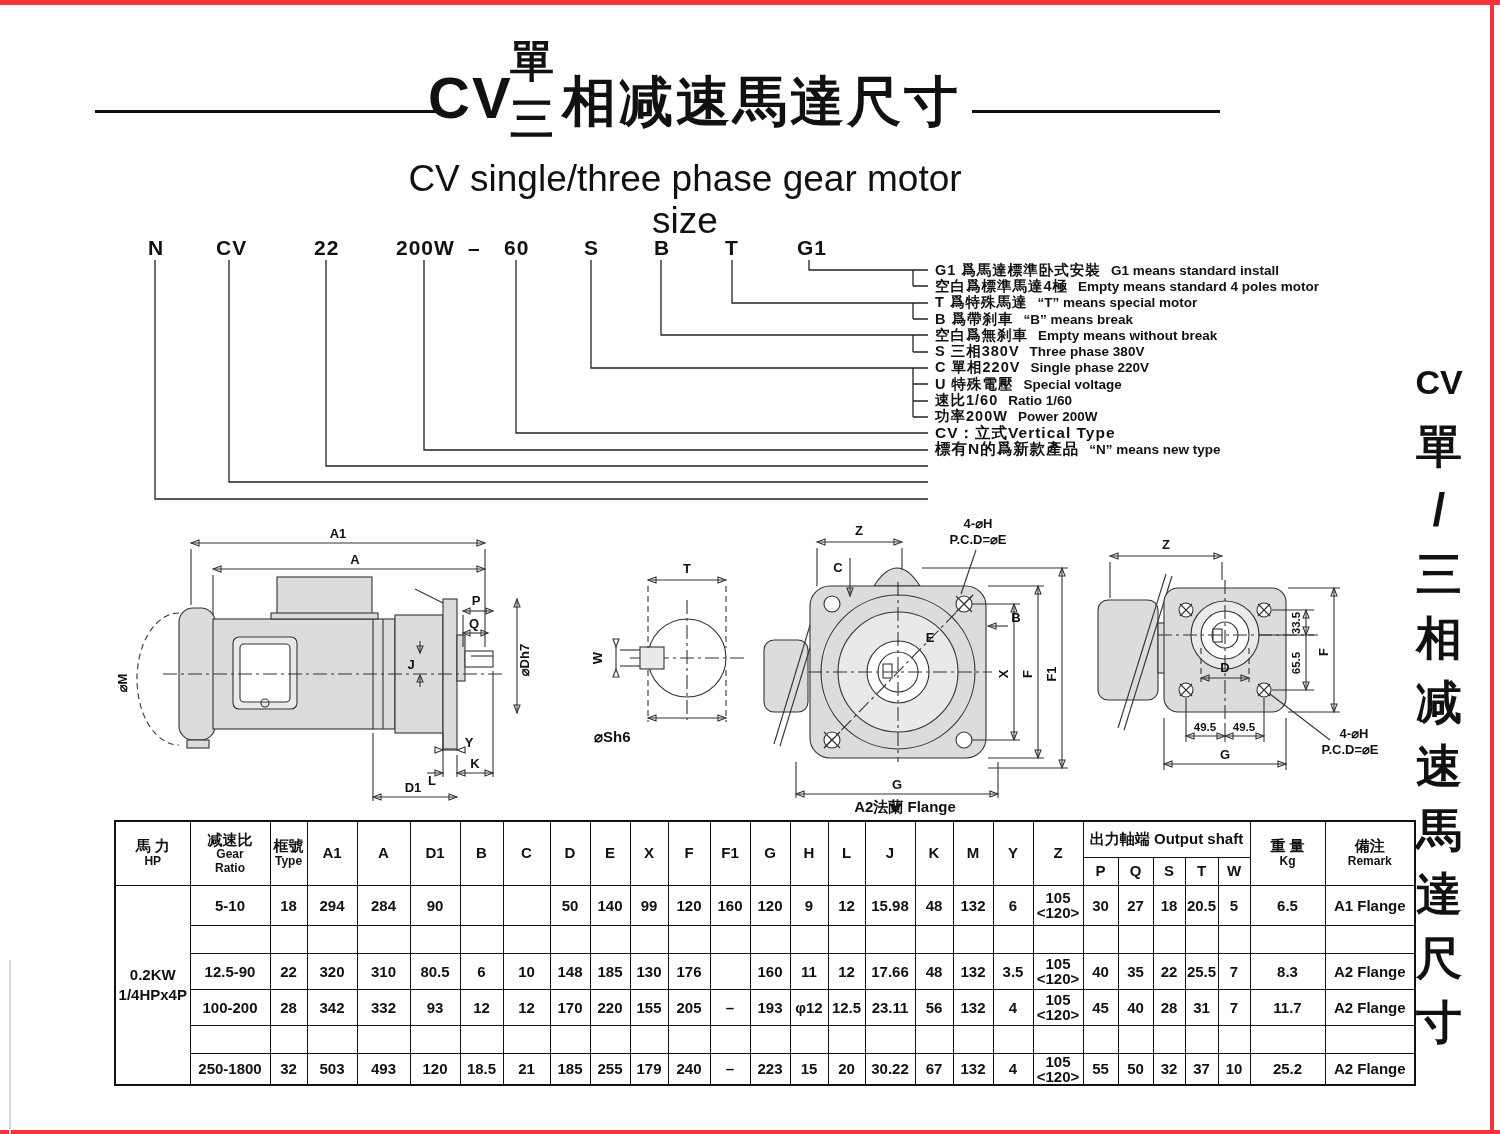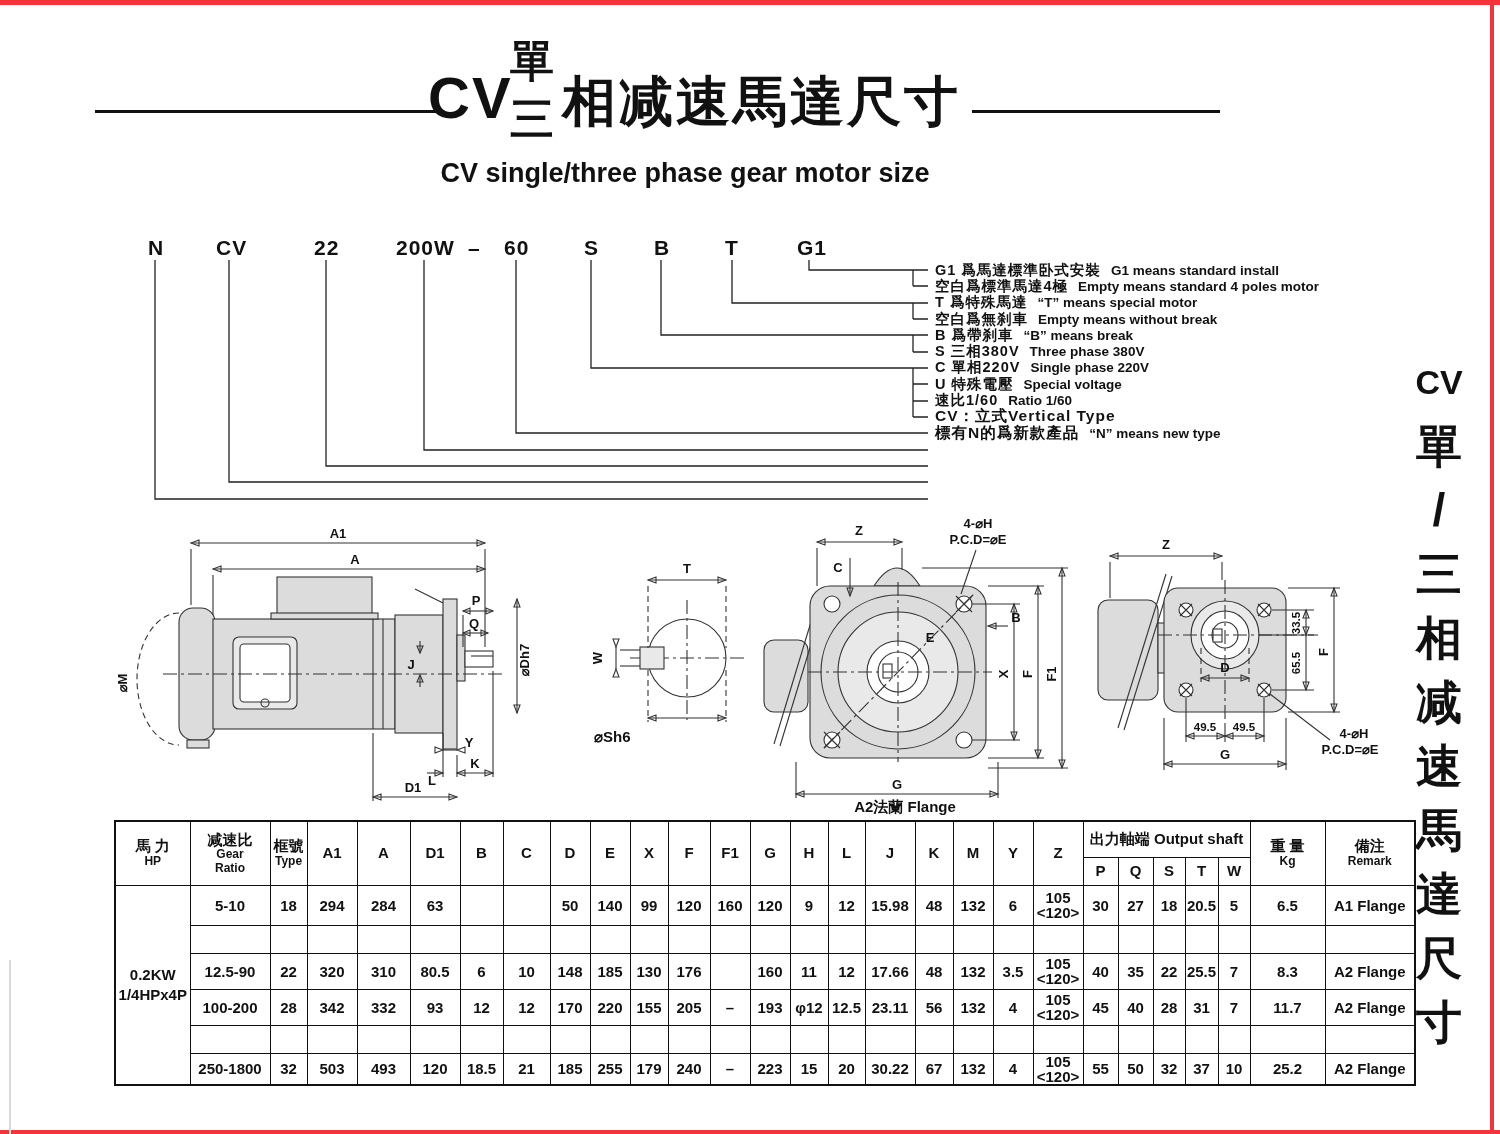--- a/index.html
+++ b/index.html
@@ -14,21 +14,21 @@
 
   
   .t-cv{position:absolute;left:428px;top:64px;font-size:58px;font-weight:bold;letter-spacing:2px;}
   .t-stack{position:absolute;left:504px;top:36px;width:56px;text-align:center;font-weight:bold;}
   .t-stack .s1{font-size:44px;line-height:50px;display:block;}
   .t-stack .s2{font-size:44px;line-height:50px;display:block;margin-top:8px;}
   .t-rest{position:absolute;left:562px;top:66px;font-size:54px;font-weight:bold;letter-spacing:3px;}
   .rule{position:absolute;top:110px;height:3px;background:#111;}
   .rule-l{left:95px;width:348px;}
   .rule-r{left:972px;width:248px;}
-  .subtitle{position:absolute;left:400px;top:158px;width:570px;text-align:center;font-size:27px;font-weight:bold;}
+  .subtitle{position:absolute;left:400px;top:158px;width:570px;text-align:center;font-size:37px;font-weight:normal;}
 
   
   .code-wrap{position:absolute;left:0;top:236px;width:1500px;height:28px;}
   .code-token{position:absolute;top:0;font-size:21px;font-weight:bold;letter-spacing:1px;}
   .leader-svg{position:absolute;left:0;top:0;width:1500px;height:515px;pointer-events:none;}
   .leader-svg path{stroke:#222;stroke-width:1.3;fill:none;}
 
   
   .legend{position:absolute;left:935px;top:262px;width:470px;}
   .legend-row{display:flex;align-items:center;height:16.3px;white-space:nowrap;}
@@ -116,42 +116,46 @@
       </div>
       <div class="legend-row">
         <span class="zh">空白爲標準馬達4極</span>
         <span class="en">Empty means standard 4 poles motor</span>
       </div>
       <div class="legend-row">
         <span class="zh">T 爲特殊馬達</span>
         <span class="en">“T”  means special motor</span>
       </div>
       <div class="legend-row">
+        <span class="zh">B 爲帶刹車</span>
+        <span class="en">“B”  means break</span>
+      </div>
+      <div class="legend-row">
         <span class="zh">空白爲無刹車</span>
         <span class="en">Empty means without break</span>
       </div>
       <div class="legend-row">
-        <span class="zh">B 爲帶刹車</span>
-        <span class="en">“B”  means break</span>
-      </div>
-      <div class="legend-row">
         <span class="zh">S 三相380V</span>
         <span class="en">Three phase 380V</span>
       </div>
       <div class="legend-row">
         <span class="zh">C 單相220V</span>
         <span class="en">Single phase 220V</span>
       </div>
       <div class="legend-row">
         <span class="zh">U 特殊電壓</span>
         <span class="en">Special voltage</span>
       </div>
       <div class="legend-row">
         <span class="zh">速比1/60</span>
         <span class="en">Ratio 1/60</span>
+      </div>
+      <div class="legend-row">
+        <span class="zh">功率200W</span>
+        <span class="en">Power  200W</span>
       </div>
       <div class="legend-row lg">
         <span class="zh">CV：立式Vertical Type</span>
       </div>
       <div class="legend-row lg">
         <span class="zh">標有N的爲新款產品</span>
         <span class="en">“N”  means new type</span>
       </div>
     </div>
 
@@ -439,21 +443,21 @@
         </tr>
       </thead>
     <tbody id="tbody">
         <tr style="height:40px">
           <td class="hp-cell" rowspan="6">0.2KW
 1/4HPx4P</td>
           <td class="">5-10</td>
           <td class="">18</td>
           <td class="">294</td>
           <td class="">284</td>
-          <td class="">63</td>
+          <td class="">90</td>
           <td class=""></td>
           <td class=""></td>
           <td class="">50</td>
           <td class="">140</td>
           <td class="">99</td>
           <td class="">120</td>
           <td class="">160</td>
           <td class="">120</td>
           <td class="">9</td>
           <td class="">12</td>

